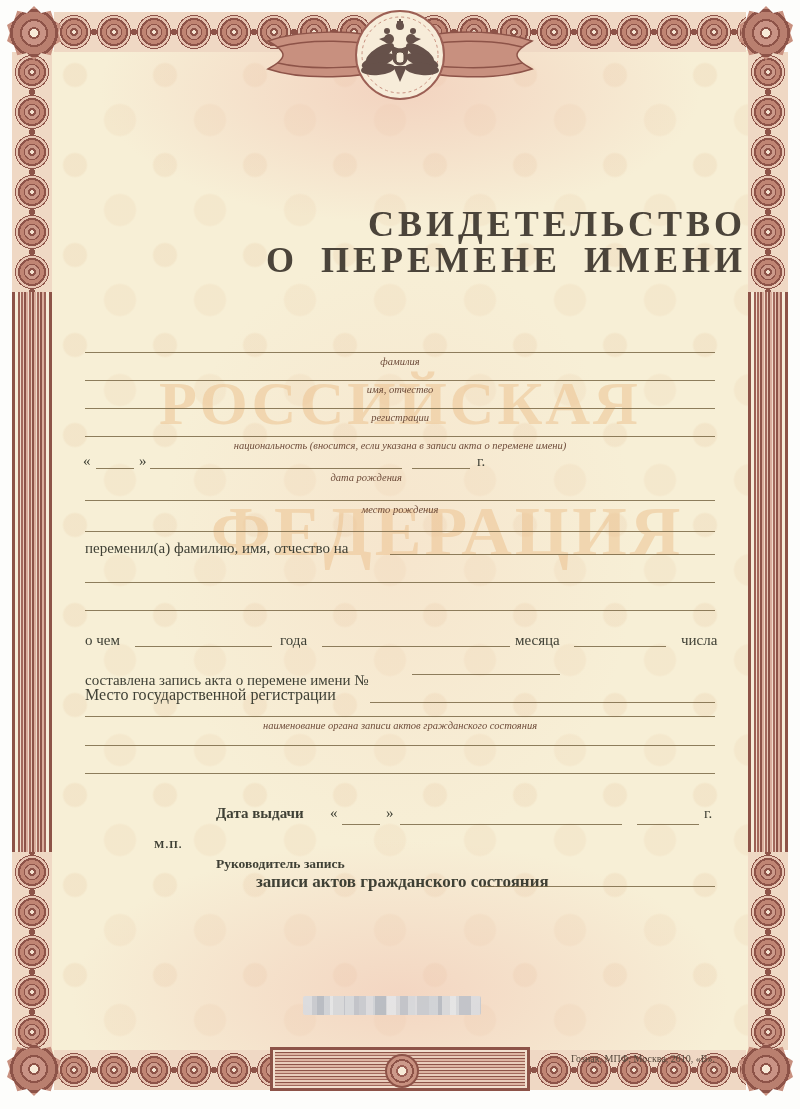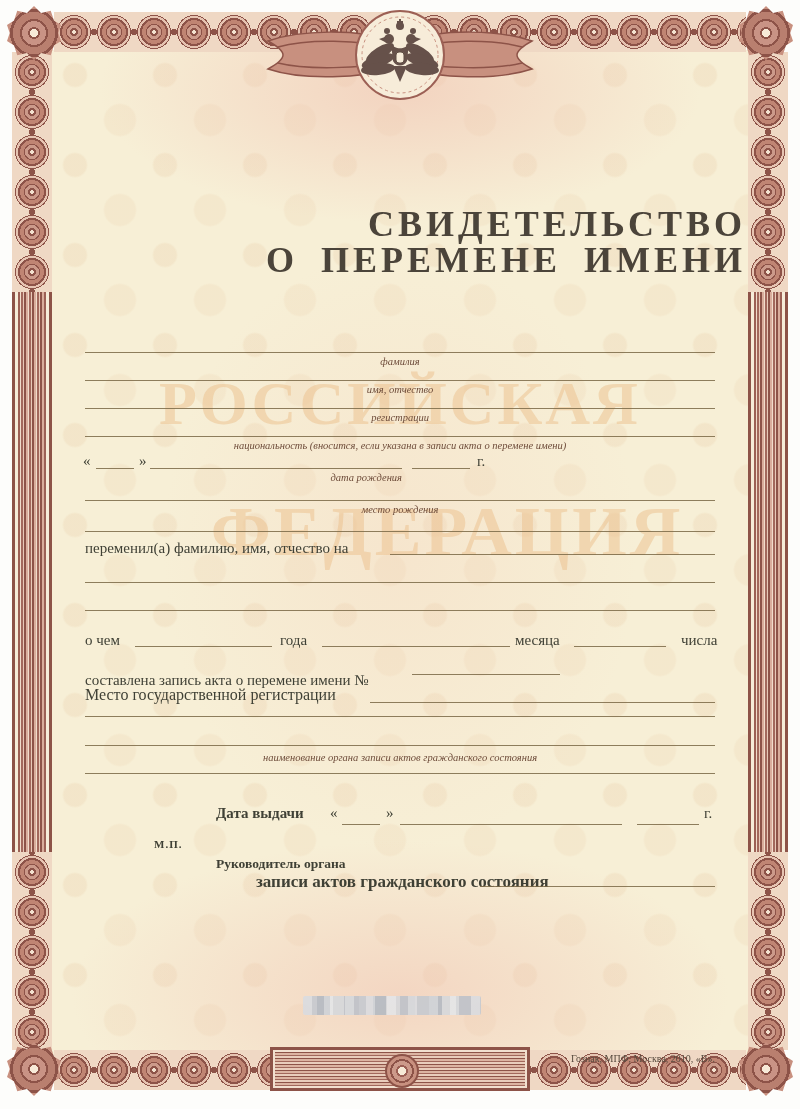--- a/index.html
+++ b/index.html
@@ -164,33 +164,33 @@
   <div class="rl" style="left:574px;top:646px;width:92px;"></div>
   <div class="bt" style="left:681px;top:632px;">числа</div>
 
   <div class="bt" style="left:85px;top:672px;">составлена запись акта о перемене имени №</div>
   <div class="rl" style="left:412px;top:674px;width:148px;"></div>
 
   <div class="bt" style="left:85px;top:686px;font-size:16px;">Место государственной регистрации</div>
   <div class="rl" style="left:370px;top:702px;width:345px;"></div>
 
   <div class="rl" style="left:85px;top:716px;width:630px;"></div>
-  <div class="lbl" style="left:85px;top:752px;width:630px;">наименование органа записи актов гражданского состояния</div>
+  <div class="lbl" style="left:85px;top:720px;width:630px;">наименование органа записи актов гражданского состояния</div>
   <div class="rl" style="left:85px;top:745px;width:630px;"></div>
   <div class="rl" style="left:85px;top:773px;width:630px;"></div>
 
   <div class="bt bb" style="left:216px;top:805px;">Дата выдачи</div>
   <div class="bt" style="left:330px;top:805px;">«</div>
   <div class="rl" style="left:342px;top:824px;width:38px;"></div>
   <div class="bt" style="left:386px;top:805px;">»</div>
   <div class="rl" style="left:400px;top:824px;width:222px;"></div>
   <div class="rl" style="left:637px;top:824px;width:62px;"></div>
   <div class="bt" style="left:704px;top:805px;">г.</div>
 
   <div class="bt bb" style="left:154px;top:838px;font-size:11px;letter-spacing:1px;">М.П.</div>
-  <div class="bt bb" style="left:216px;top:856px;font-size:13.5px;">Руководитель органа</div>
+  <div class="bt bb" style="left:216px;top:856px;font-size:13.5px;">Руководитель запись</div>
   <div class="bt bb" style="left:216px;top:872px;font-size:17px;margin-left:40px;">записи актов гражданского состояния</div>
   <div class="rl" style="left:480px;top:886px;width:235px;"></div>
 
   <div class="serial"></div>
   <div class="imprint">Гознак, МПФ, Москва, 2010, «В».</div>
 
 </div>
 
 </body></html>

